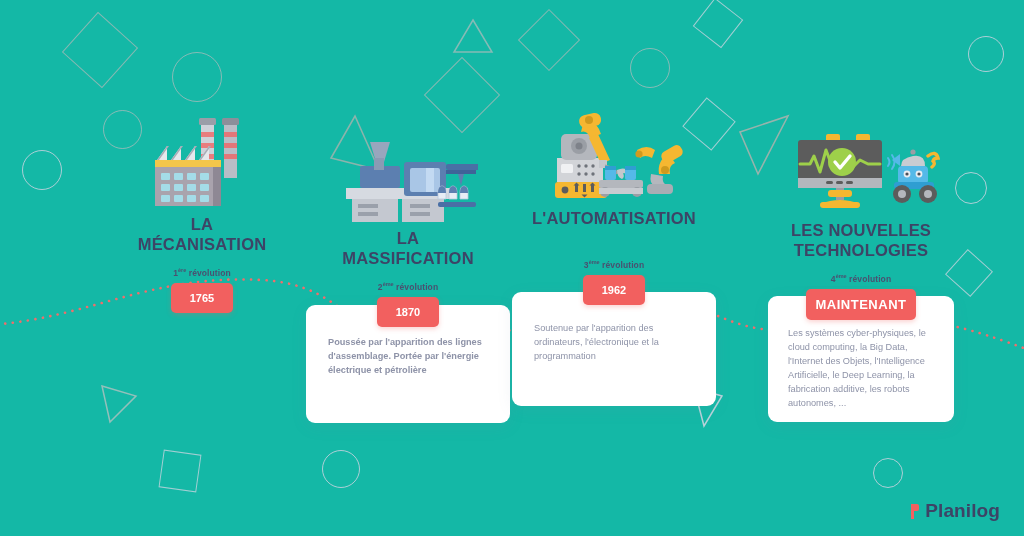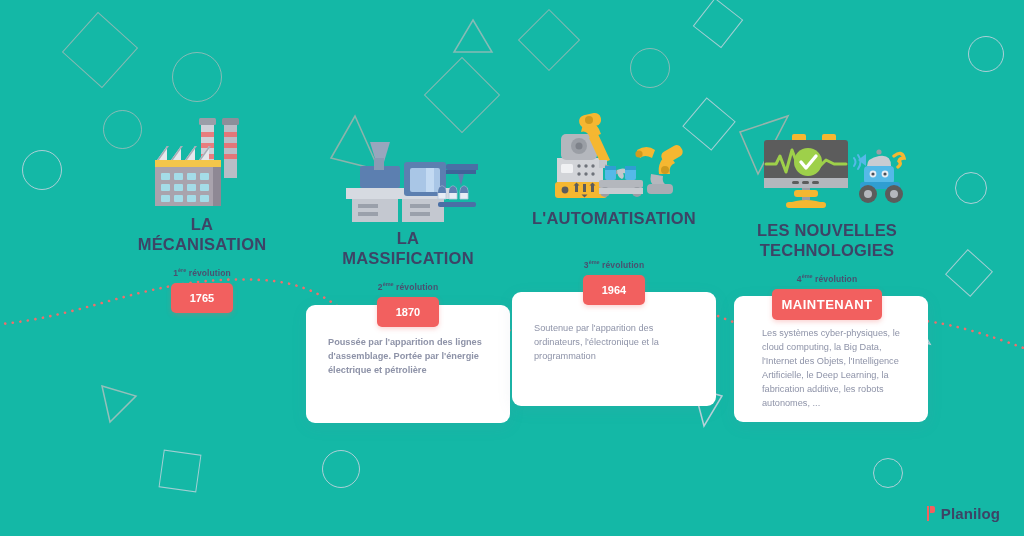--- a/index.html
+++ b/index.html
@@ -54,31 +54,31 @@
   }
   .card .body{
     color:#8e93a8;font-size:9.2px;line-height:14px;
     padding:0 22px;
   }
 
   
   #col1{left:96px;top:104px;}
   #col2{left:302px;top:118px;}
   #col3{left:508px;top:98px;}
-  #col4{left:721px;top:110px;}
+  #col4{left:755px;top:110px;}
 
   .logo{
     position:absolute;right:24px;bottom:14px;z-index:5;
     display:flex;align-items:center;gap:5px;
   }
   .logo .mark{position:relative;width:9px;height:15px;}
   .logo .mark i{position:absolute;display:block;background:#f2605f;}
   .logo .mark .stem{left:0;top:0;width:2.5px;height:15px;background:#f2605f;}
   .logo .mark .flag{left:3px;top:0;width:5px;height:7px;background:#f2605f;border-radius:0 2px 2px 0;}
-  .logo .name{color:#3d4466;font-weight:bold;font-size:15px;letter-spacing:.1px;}
+  .logo .name{color:#3d4466;font-weight:bold;font-size:19px;letter-spacing:.1px;}
 </style>
 </head>
 <body>
 
 <div id="stage">
 
   <div class="bg-layer">
     <div class="shape sq" style="left:73px;top:23px;width:52px;height:52px;transform:rotate(42deg);"></div>
     <div class="shape circ" style="left:172px;top:52px;width:48px;height:48px;"></div>
     <div class="shape circ" style="left:103px;top:110px;width:37px;height:37px;"></div>
@@ -264,21 +264,21 @@
         <circle cx="96" cy="46" r="3.6" fill="#cf9a1e"></circle>
       </svg>
     </div>
     <div class="heading">
       <div>L'AUTOMATISATION</div>
     </div>
     <div class="revlabel" style="margin-top:31px;">
       <span>3</span><sup>ème</sup>
       <span>révolution</span>
     </div>
-    <div class="badge year">1964</div>
+    <div class="badge year">1962</div>
     <div class="card" style="top:194px;width:204px;height:114px;left:4px;">
       <div class="body" style="padding-top:29px;">Soutenue par l'apparition des ordinateurs, l'électronique et la programmation</div>
     </div>
   </div>
 
   <div class="col" id="col4">
     <div class="illus">
       <svg width="158" height="104" viewBox="0 0 158 104">
         <rect x="44" y="18" width="14" height="8" rx="2" fill="#f5b731"></rect>
         <rect x="74" y="18" width="14" height="8" rx="2" fill="#f5b731"></rect>
@@ -318,21 +318,21 @@
     </div>
     <div class="heading">
       <div>LES NOUVELLES</div>
       <div>TECHNOLOGIES</div>
     </div>
     <div class="revlabel">
       <span>4</span><sup>ème</sup>
       <span>révolution</span>
     </div>
     <div class="badge now">MAINTENANT</div>
-    <div class="card" style="top:186px;width:186px;height:126px;left:13px;padding-left:8px;">
+    <div class="card" style="top:186px;width:186px;height:126px;left:13px;">
       <div class="body" style="padding:30px 20px 0 20px;">Les systèmes cyber-physiques, le cloud computing, la Big Data, l'Internet des Objets, l'Intelligence Artificielle, le Deep Learning, la fabrication additive, les robots autonomes, ...</div>
     </div>
   </div>
 
   <div class="logo">
     <span class="mark">
       <i class="stem"></i>
         <i class="flag"></i>
     </span>
     <span class="name">Planilog</span>

